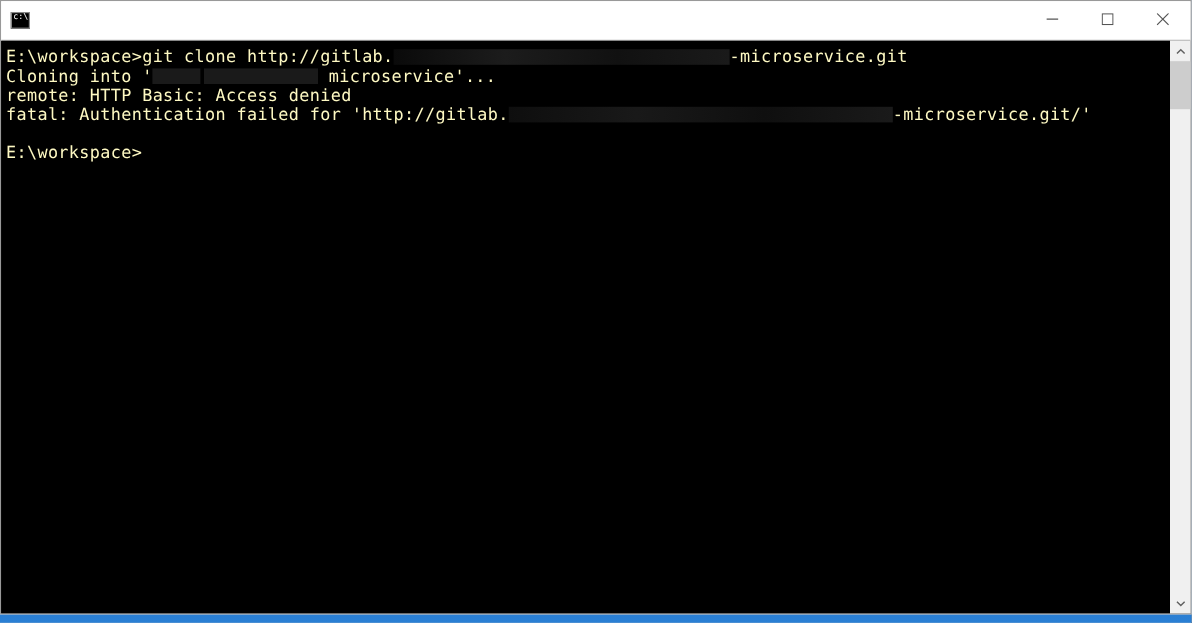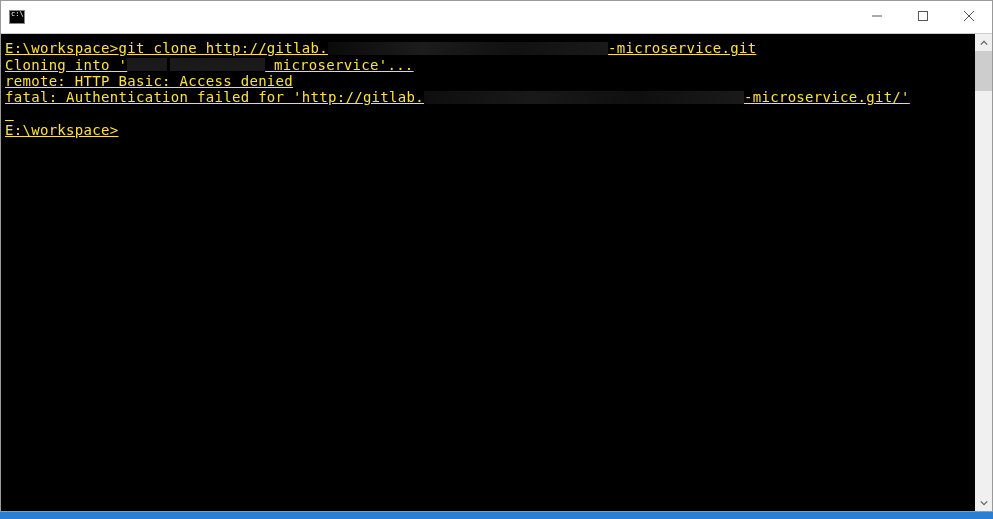--- a/index.html
+++ b/index.html
@@ -88,29 +88,28 @@
     }
     .content-wrapper {
       flex: 1;
       display: flex;
       background: #000;
       position: relative;
     }
     .terminal {
       flex: 1;
       background: #000;
-      color: #fde047;
+      color: #fef9c3;
       font-family: "NSimSun", "SimSun", "Consolas", monospace;
       font-size: 14px;
       line-height: 16px;
       padding: 6px 4px 4px 4px;
       white-space: pre;
       overflow: hidden;
       letter-spacing: 0.3px;
-      text-decoration: underline;
     }
     .terminal-line {
       display: block;
       min-height: 16px;
     }
     .redact {
       display: inline-block;
       background: #1a1a1a;
       height: 13px;
       vertical-align: middle;

